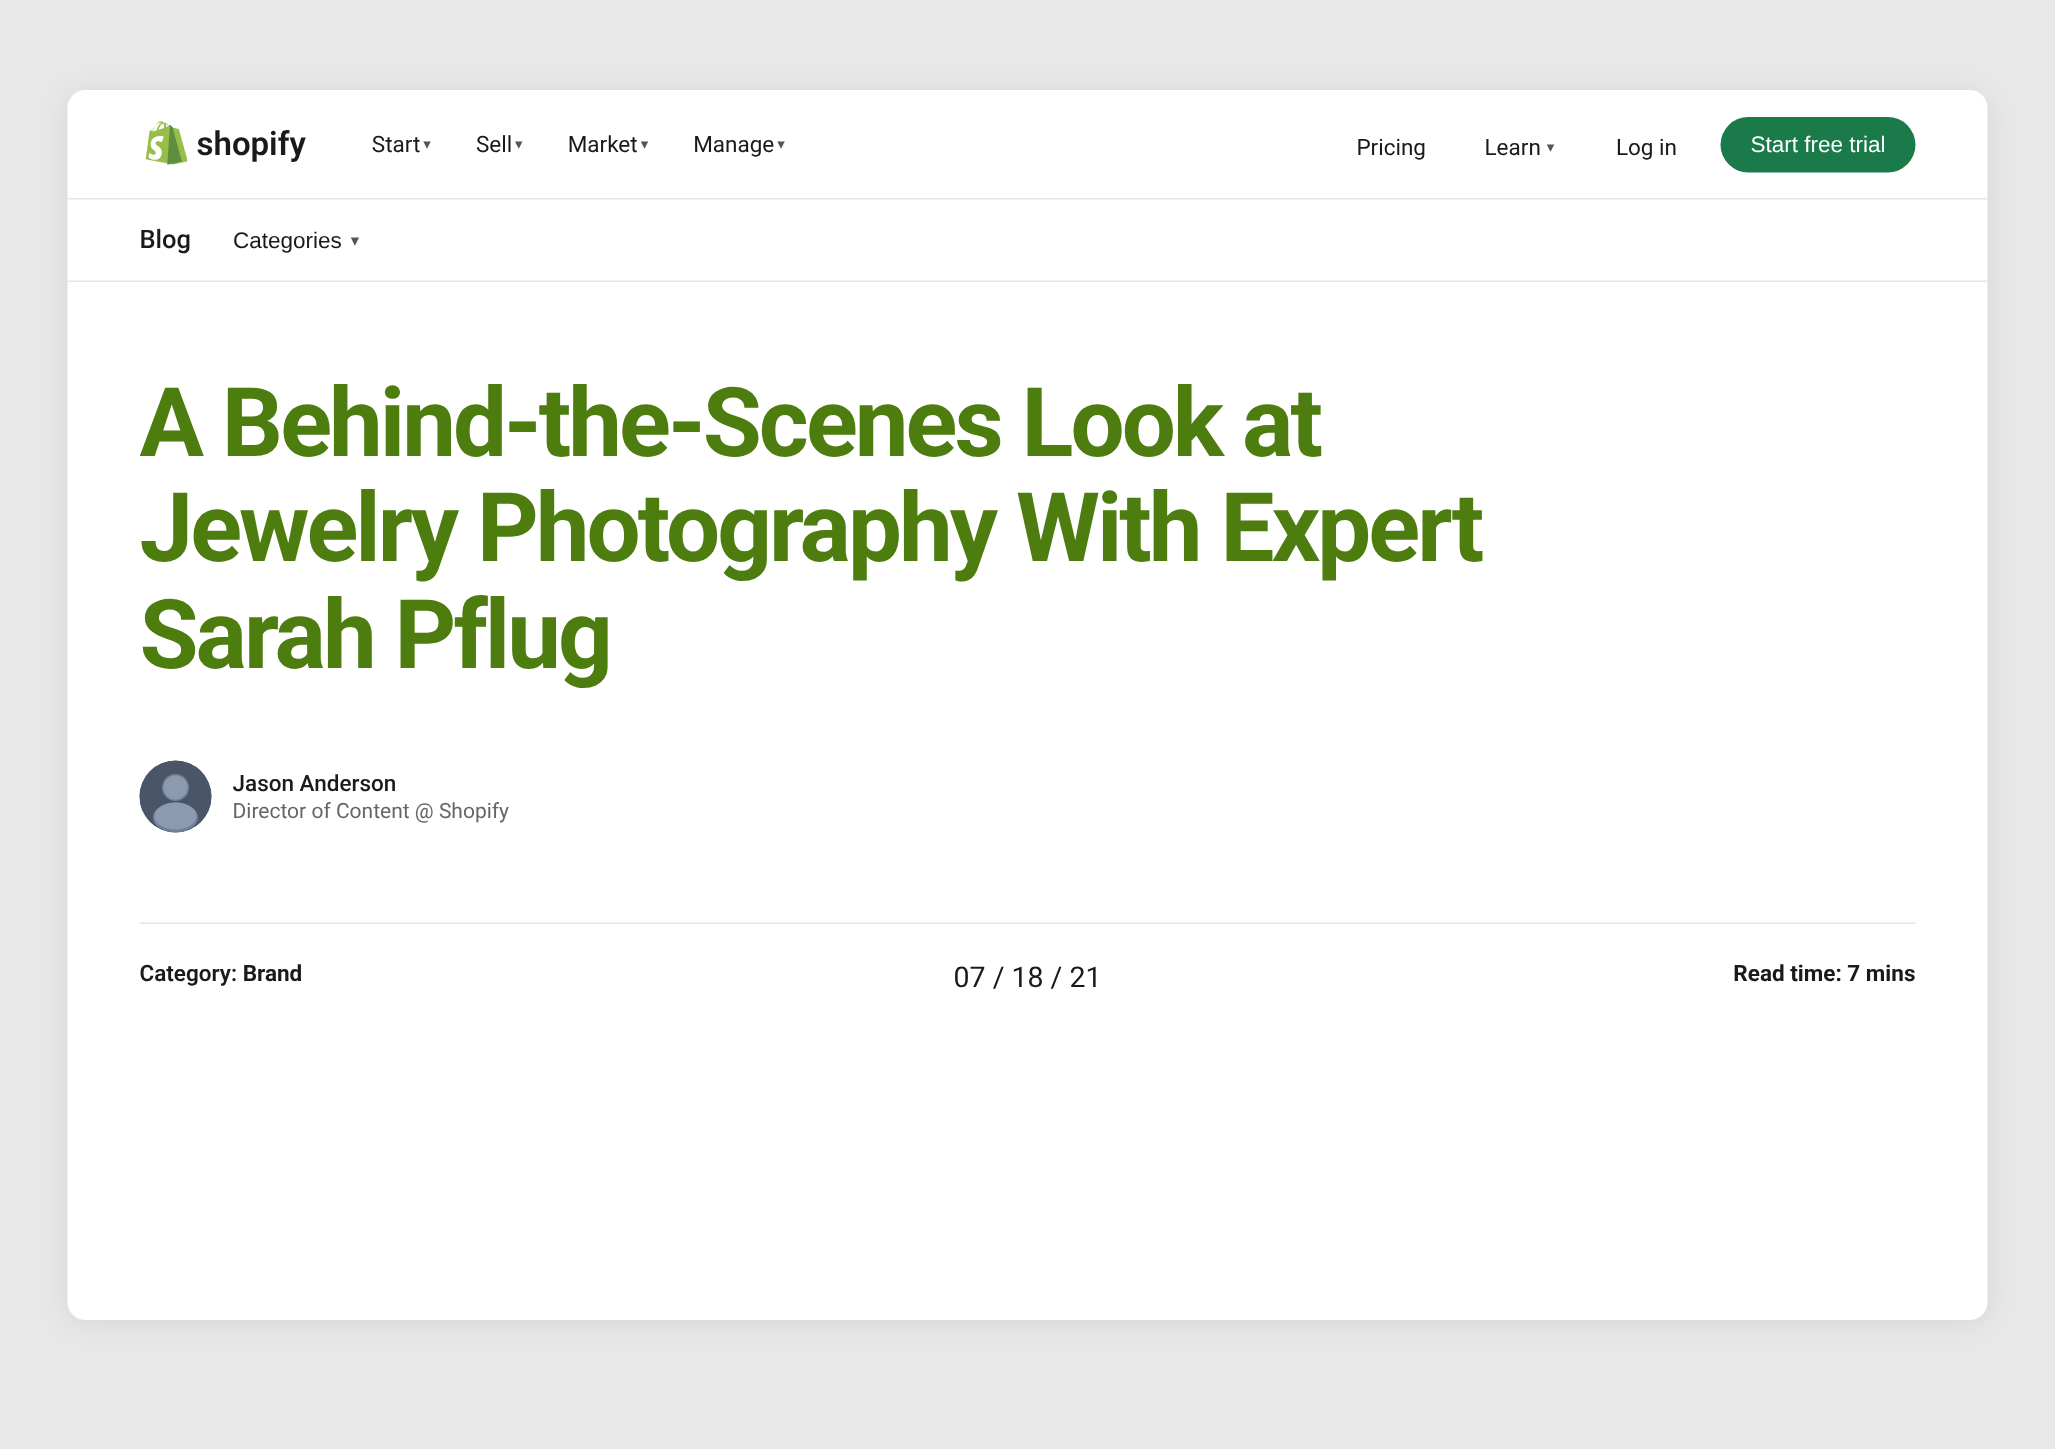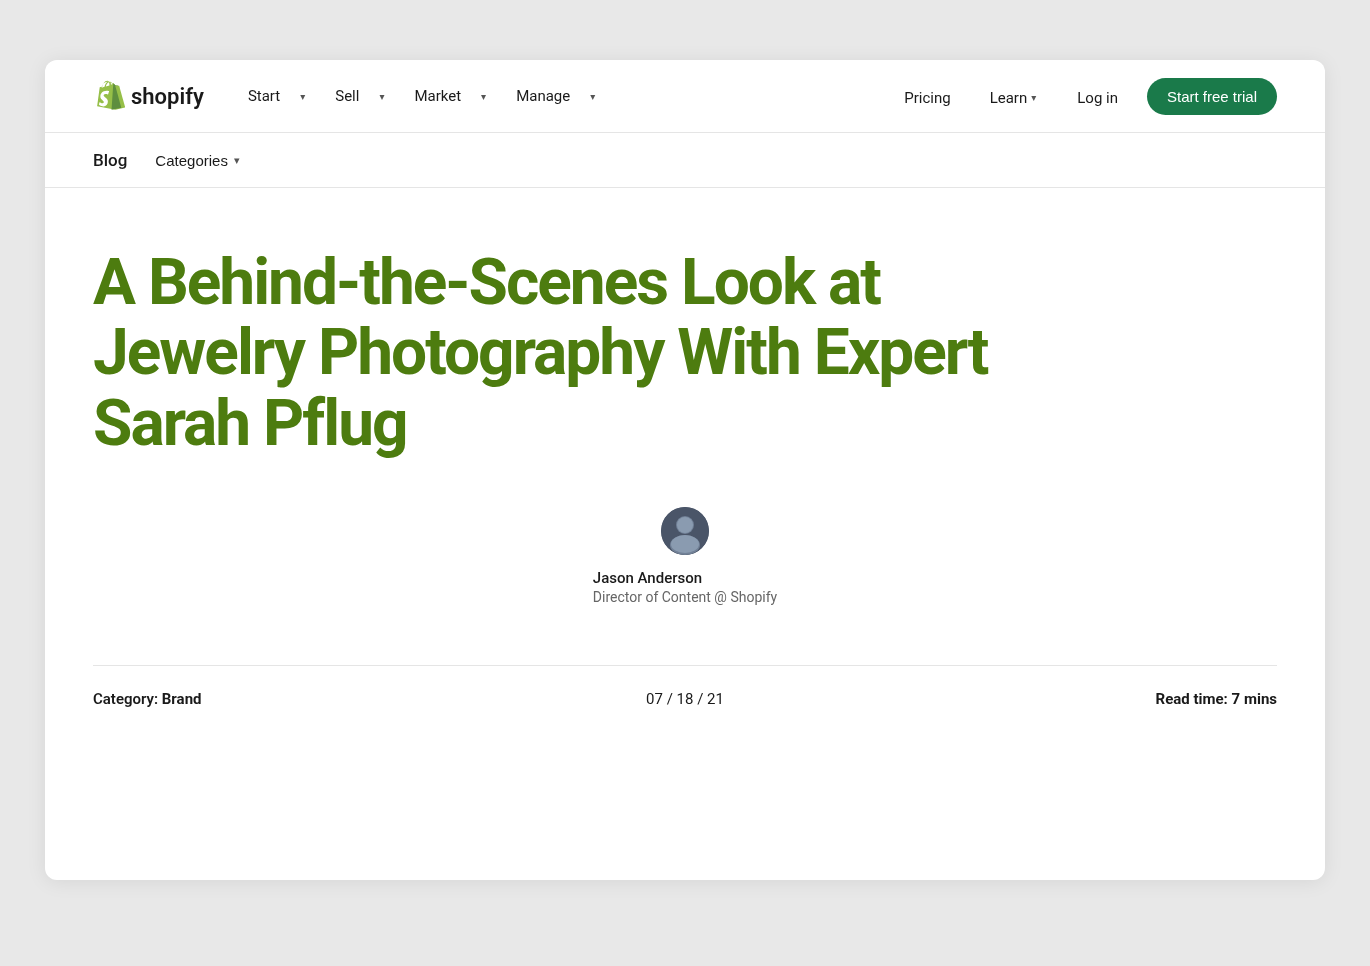--- a/index.html
+++ b/index.html
@@ -58,21 +58,21 @@
     .nav-primary {
       display: flex;
       align-items: center;
       gap: 6px;
       flex: 1;
     }
 
     .nav-item {
       display: flex;
       align-items: center;
-      gap: 20px;
+      gap: 2px;
       padding: 8px 12px;
       font-size: 15px;
       color: #1a1a1a;
       cursor: pointer;
       border-radius: 6px;
       font-weight: 400;
     }
 
     .chevron-icon {
       font-size: 10px;
@@ -182,21 +182,20 @@
       letter-spacing: -2px;
       margin-bottom: 48px;
       max-width: 980px;
     }
 
     .author-section {
       display: flex;
       align-items: center;
       gap: 14px;
       margin-bottom: 60px;
-      flex-direction: column;
     }
 
     .author-avatar {
       width: 48px;
       height: 48px;
       border-radius: 50%;
       background: #4a5568;
       overflow: hidden;
       display: flex;
       align-items: center;
@@ -224,21 +223,21 @@
     .meta-category {
       font-size: 15px;
       color: #1a1a1a;
     }
 
     .meta-category span {
       font-weight: 600;
     }
 
     .meta-date {
-      font-size: 15px;
+      font-size: 19px;
       color: #1a1a1a;
       position: absolute;
       left: 50%;
       transform: translateX(-50%);
     }
 
     .meta-read-time {
       font-size: 15px;
       color: #1a1a1a;
       margin-left: auto;

